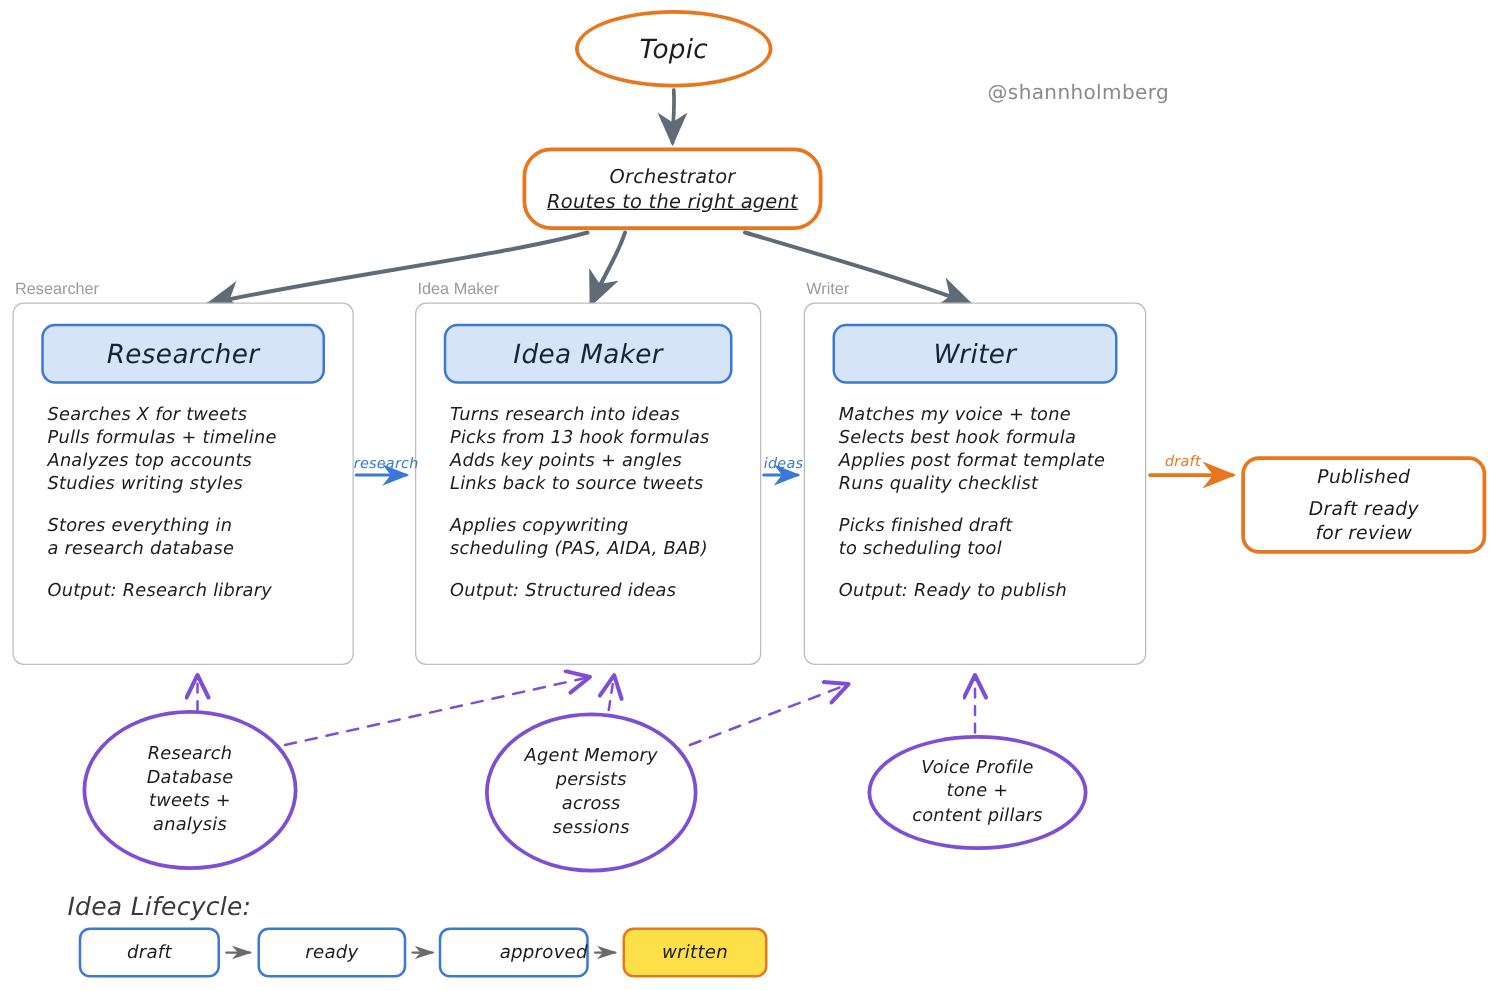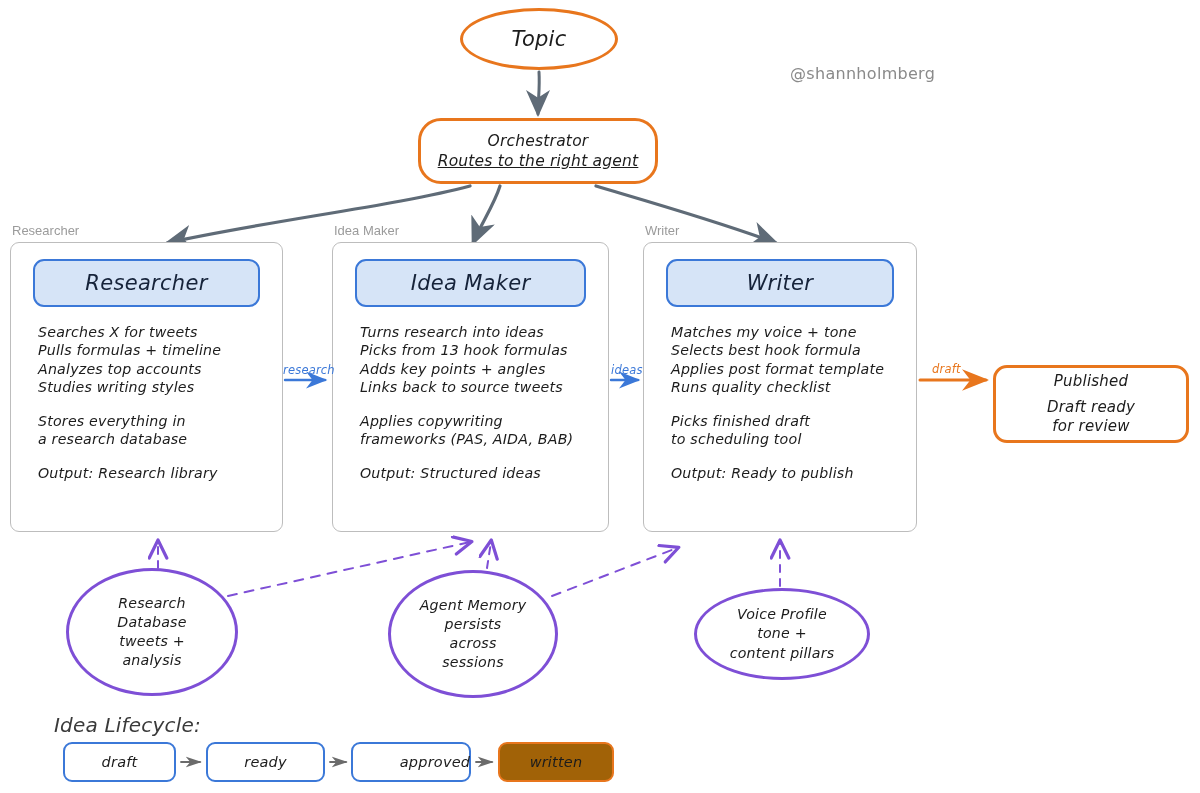--- a/index.html
+++ b/index.html
@@ -152,21 +152,21 @@
   }
   .lc-chip {
     position: absolute;
     height: 40px;
     border-radius: 9px;
     display: flex; align-items: center; justify-content: center;
     font-size: 14.5px; font-style: italic; color: #1c1c1c;
     background: #fff;
   }
   .lc-blue { border: 2.2px solid #3B78D8; }
-  .lc-orange { border: 2.2px solid #E8761D; background: #a16207; }
+  .lc-orange { border: 2.2px solid #E8761D; background: #fde047; }
   #lc-0 { left: 63px;  top: 742px; width: 113px; }
   #lc-1 { left: 206px; top: 742px; width: 119px; }
   #lc-2 { left: 351px; top: 742px; width: 120px; padding-left: 48px; }
   #lc-3 { left: 498px; top: 742px; width: 116px; }
 
   
   .edge-label {
     position: absolute;
     font-size: 11.5px;
     font-style: italic;
@@ -278,21 +278,21 @@
       </div>
       <div class="agent-body hand">
         <div class="para">
           <div class="line">Turns research into ideas</div>
           <div class="line">Picks from 13 hook formulas</div>
           <div class="line">Adds key points + angles</div>
           <div class="line">Links back to source tweets</div>
         </div>
         <div class="para">
           <div class="line">Applies copywriting</div>
-          <div class="line">frameworks (PAS, AIDA, BAB)</div>
+          <div class="line">scheduling (PAS, AIDA, BAB)</div>
         </div>
         <div class="para">
           <div class="line">Output: Structured ideas</div>
         </div>
       </div>
     </div>
   </div>
 
   <div class="group-wrap" style="left:643px; top:242px; width:274px; height:290px;">
     <div class="group-title">Writer</div>

